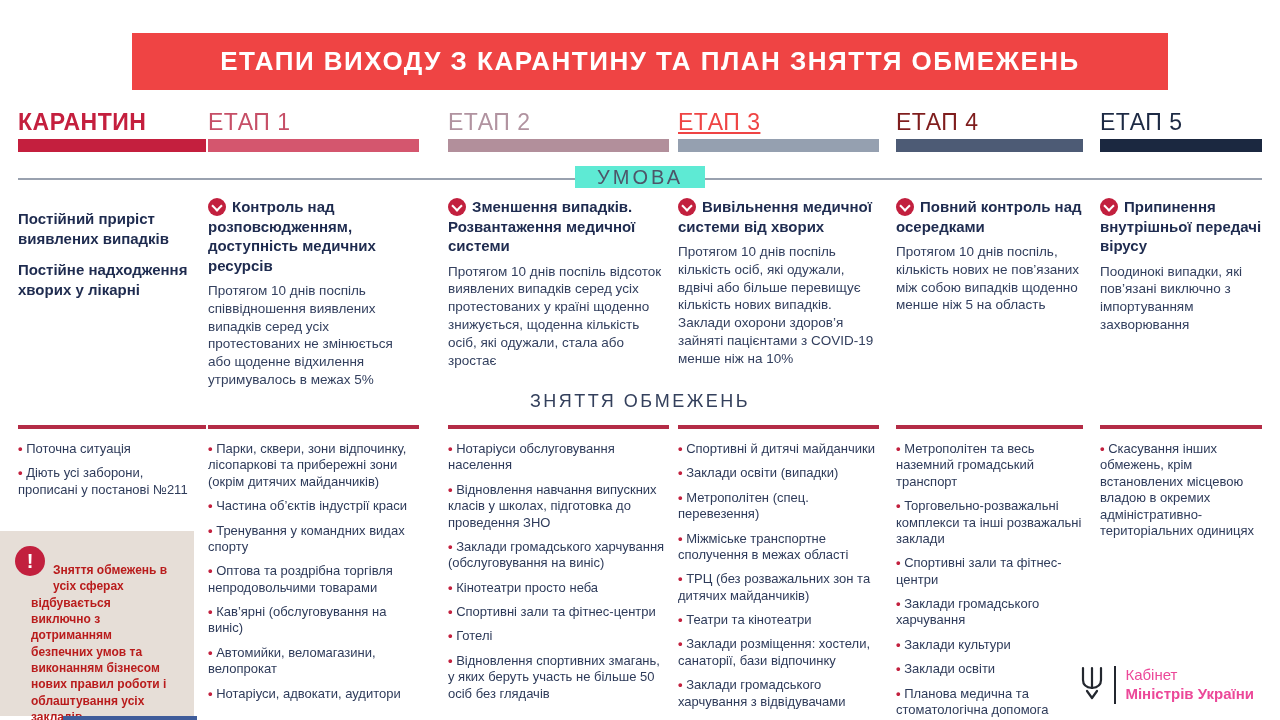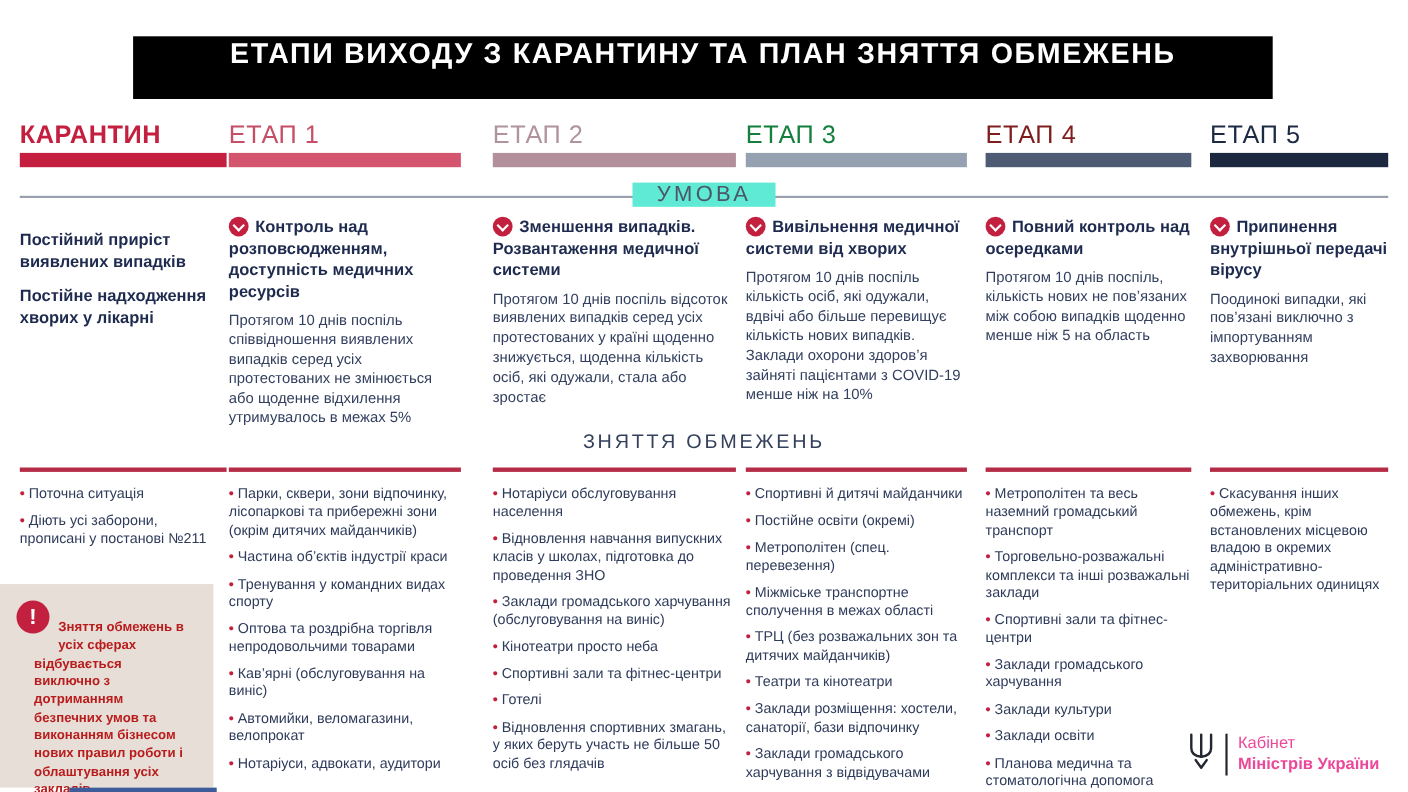--- a/index.html
+++ b/index.html
@@ -1,21 +1,21 @@
 <!DOCTYPE html>
 <html><head>
 <meta charset="utf-8">
 <style>
   html,body{margin:0;padding:0;background:#fff;}
   .page{position:relative;width:1280px;height:720px;background:#ffffff;overflow:hidden;
         font-family:"Liberation Sans", sans-serif;color:#253354;}
 
   
-  .banner{position:absolute;left:121px;top:33px;width:1036px;height:57px;background:#000000;
-          display:flex;justify-content:center;}
+  .banner{position:absolute;left:132px;top:33px;width:1036px;height:57px;background:#ef4444;
+          display:flex;align-items:center;justify-content:center;}
   .banner span{color:#ffffff;font-size:26px;font-weight:bold;letter-spacing:1.5px;white-space:nowrap;}
 
   
   .c0{left:18px;width:188px}
   .c1{left:208px;width:211px}
   .c2{left:448px;width:221px}
   .c3{left:678px;width:201px}
   .c4{left:896px;width:187px}
   .c5{left:1100px;width:162px}
 
@@ -68,21 +68,21 @@
 
 <div class="page">
 
   <div class="banner">
     <span>ЕТАПИ ВИХОДУ З КАРАНТИНУ ТА ПЛАН ЗНЯТТЯ ОБМЕЖЕНЬ</span>
   </div>
 
   <div class="col-header c0" style="color: rgb(196, 31, 62);">КАРАНТИН</div>
   <div class="col-header c1" style="color: rgb(198, 79, 103);">ЕТАП 1</div>
   <div class="col-header c2" style="color: rgb(177, 147, 160);">ЕТАП 2</div>
-  <div class="col-header c3" style="color: #15803d;">ЕТАП 3</div>
+  <div class="col-header c3" style="color: #ef4444; text-decoration: underline;">ЕТАП 3</div>
   <div class="col-header c4" style="color: #7f1d1d;">ЕТАП 4</div>
   <div class="col-header c5" style="color: rgb(29, 42, 68);">ЕТАП 5</div>
 
   <div class="col-bar c0" style="background-color: rgb(196, 31, 62);"></div>
   <div class="col-bar c1" style="background-color: rgb(212, 86, 110);"></div>
   <div class="col-bar c2" style="background-color: rgb(178, 143, 155);"></div>
   <div class="col-bar c3" style="background-color: rgb(149, 160, 176);"></div>
   <div class="col-bar c4" style="background-color: rgb(77, 91, 117);"></div>
   <div class="col-bar c5" style="background-color: rgb(27, 40, 64);"></div>
 
@@ -147,21 +147,21 @@
       <li>Нотаріуси обслуговування населення</li>
       <li>Відновлення навчання випускних класів у школах, підготовка до проведення ЗНО</li>
       <li>Заклади громадського харчування (обслуговування на виніс)</li>
       <li>Кінотеатри просто неба</li>
       <li>Спортивні зали та фітнес-центри</li>
       <li>Готелі</li>
       <li>Відновлення спортивних змагань, у яких беруть участь не більше 50 осіб без глядачів</li>
     </ul>
   <ul class="rlist c3">
       <li>Спортивні й дитячі майданчики</li>
-      <li>Постійне освіти (окремі)</li>
+      <li>Заклади освіти (випадки)</li>
       <li>Метрополітен (спец. перевезення)</li>
       <li>Міжміське транспортне сполучення в межах області</li>
       <li>ТРЦ (без розважальних зон та дитячих майданчиків)</li>
       <li>Театри та кінотеатри</li>
       <li>Заклади розміщення: хостели, санаторії, бази відпочинку</li>
       <li>Заклади громадського харчування з відвідувачами</li>
     </ul>
   <ul class="rlist c4">
       <li>Метрополітен та весь наземний громадський транспорт</li>
       <li>Торговельно-розважальні комплекси та інші розважальні заклади</li>

